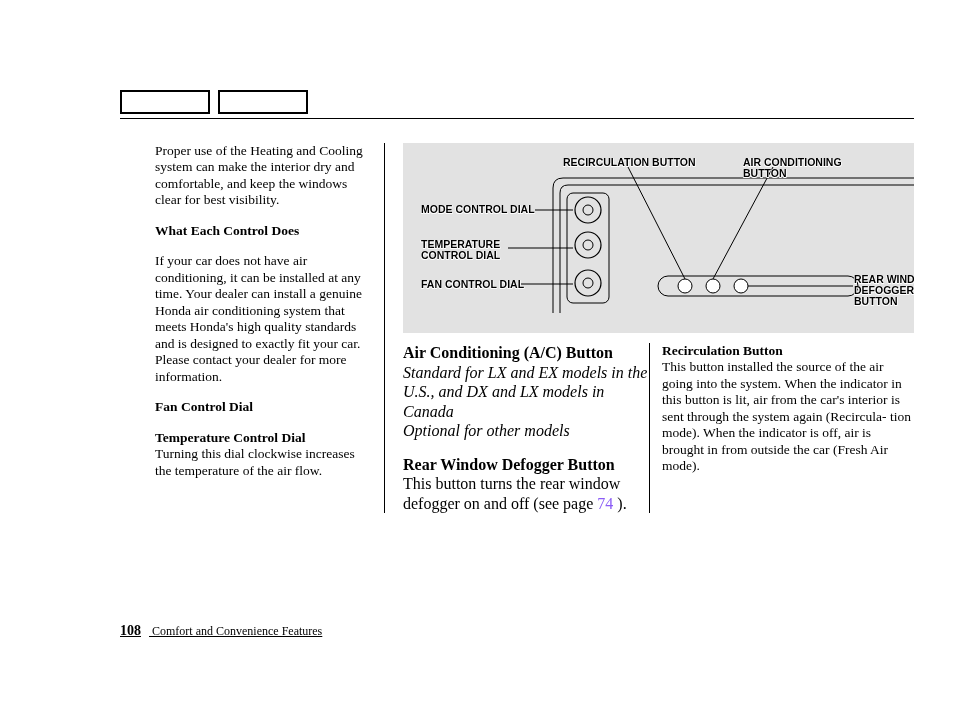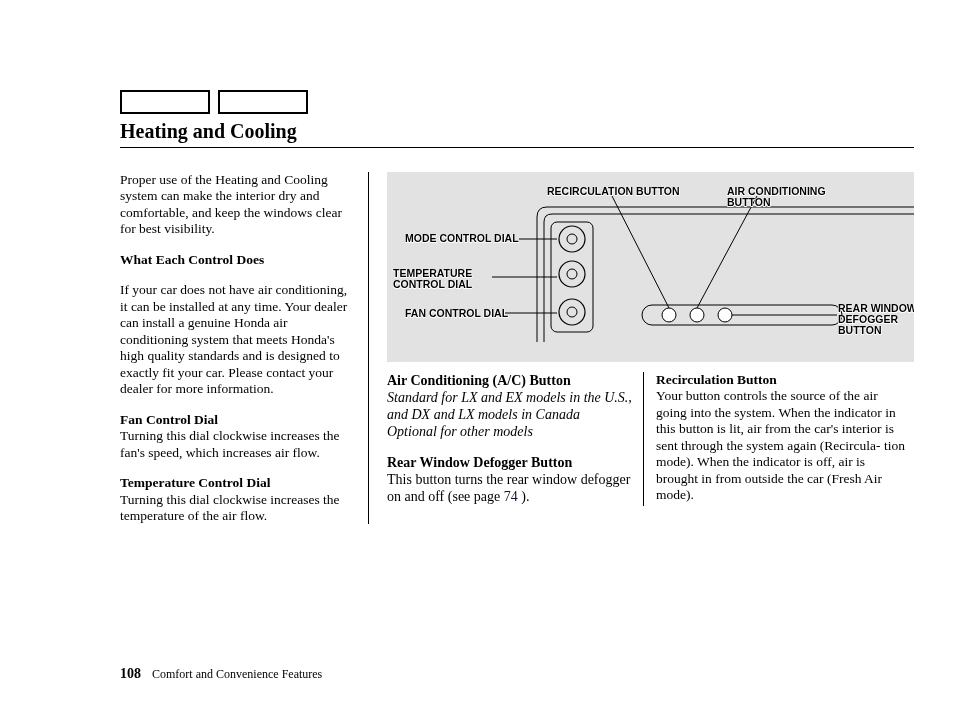--- a/index.html
+++ b/index.html
@@ -33,20 +33,21 @@
   }
   .rule {
     border: none;
     border-top: 1.5px solid #000;
     margin: 0 0 24px 0;
   }
   .columns {
     display: flex;
     gap: 8px;
     position: relative;
+    margin-left: 35px;
   }
   .col1 {
     width: 238px;
     font-size: 13.5px;
     line-height: 1.22;
     padding-right: 10px;
     border-right: 0.8px solid #000;
   }
   .col-right {
     flex: 1;
@@ -75,71 +76,69 @@
        0.5px  0.5px 0 #fff;
     white-space: nowrap;
   }
   .under-diagram {
     display: flex;
     margin-left: 10px;
     gap: 0;
   }
   .col2 {
     width: 246px;
-    font-size: 14px;
+    font-size: 16px;
     line-height: 1.22;
     border-right: 0.8px solid #000;
-    padding-right: 10px;
   }
   .col3 {
     width: 252px;
     font-size: 13.5px;
     line-height: 1.22;
     padding-left: 12px;
   }
   .p { margin: 0 0 14px 0; }
   .h { font-weight: bold; }
   .i { font-style: italic; text-align: center; }
   .footer {
     position: absolute;
     left: 120px;
-    top: 666px;
+    top: 623px;
     font-size: 12px;
+    text-decoration: underline;
   }
   .footer .pn { font-weight: bold; font-size: 14px; margin-right: 8px;}
-  .pagelink { color: #0f172a; }
+  .pagelink { color: #8b5cf6; }
 
   
   .dsvg { position:absolute; left:0; top:0; }
   .dsvg line { stroke:#000; stroke-width:1; }
   .dsvg circle.dial { fill:none; stroke:#000; stroke-width:1.2; }
   .dsvg circle.btn  { fill:#fff; stroke:#000; stroke-width:1; }
   .dsvg path, .dsvg rect { fill:none; stroke:#000; stroke-width:1; }
 </style>
 </head>
 <body>
 
 <div class="page">
   <div class="tabs">
     <div class="tab"></div>
     <div class="tab"></div>
   </div>
 
-  <div class="title">Heating and Cooling</div>
   <hr class="rule">
 
   <div class="columns">
 
     <div class="col1">
       <p class="p">Proper use of the Heating and Cooling system can make the interior dry and comfortable, and keep the windows clear for best visibility.</p>
       <p class="p h">What Each Control Does</p>
       <p class="p">If your car does not have air conditioning, it can be installed at any time. Your dealer can install a genuine Honda air conditioning system that meets Honda's high quality standards and is designed to exactly fit your car. Please contact your dealer for more information.</p>
       <p class="p" style="margin-bottom:14px;">
         <span class="h">Fan Control Dial</span><br>
-        <span>Turning this dial clockwise increases the fan's speed, which increases air flow.</span>
       </p>
       <p class="p" style="margin-bottom:0;">
         <span class="h">Temperature Control Dial</span><br>
         <span>Turning this dial clockwise increases the temperature of the air flow.</span>
       </p>
     </div>
 
     <div class="col-right">
 
       <div class="diagram-box">
@@ -170,21 +169,21 @@
           <line x1="225" y1="24" x2="282" y2="136"></line>
           <line x1="370" y1="24" x2="310" y2="136"></line>
 
           <line x1="345" y1="143" x2="450" y2="143"></line>
         </svg>
 
         <div class="diagram-label" style="left:160px; top:14px;">RECIRCULATION BUTTON</div>
         <div class="diagram-label" style="left:340px; top:14px; white-space:pre;">AIR CONDITIONING
 BUTTON</div>
         <div class="diagram-label" style="left:18px; top:61px;">MODE CONTROL DIAL</div>
-        <div class="diagram-label" style="left:6px; top:96px; white-space:pre;text-align:center;">TEMPERATURE
+        <div class="diagram-label" style="left:18px; top:96px; white-space:pre;text-align:center;">TEMPERATURE
 CONTROL DIAL</div>
         <div class="diagram-label" style="left:18px; top:136px;">FAN CONTROL DIAL</div>
         <div class="diagram-label" style="left:451px; top:131px; white-space:pre;">REAR WINDOW
 DEFOGGER
 BUTTON</div>
       </div>
 
       <div class="under-diagram">
         <div class="col2">
           <p class="p" style="margin-bottom:14px;">
@@ -193,21 +192,21 @@
             <span class="i">Optional for other models</span><br>
           </p>
           <p class="p" style="margin-bottom:0;">
             <span class="h">Rear Window Defogger Button</span><br>
             <span>This button turns the rear window defogger on and off (see page </span><span class="pagelink">74</span><span> ).</span>
           </p>
         </div>
         <div class="col3">
           <p class="p" style="margin-bottom:0;">
             <span class="h">Recirculation Button</span><br>
-            <span>Your button controls the source of the air going into the system. When the indicator in this button is lit, air from the car's interior is sent through the system again (Recircula- tion mode). When the indicator is off, air is brought in from outside the car (Fresh Air mode).</span>
+            <span>This button installed the source of the air going into the system. When the indicator in this button is lit, air from the car's interior is sent through the system again (Recircula- tion mode). When the indicator is off, air is brought in from outside the car (Fresh Air mode).</span>
           </p>
         </div>
       </div>
     </div>
   </div>
 </div>
 
 <div class="footer">
   <span class="pn">108</span>
   <span>Comfort and Convenience Features</span>

